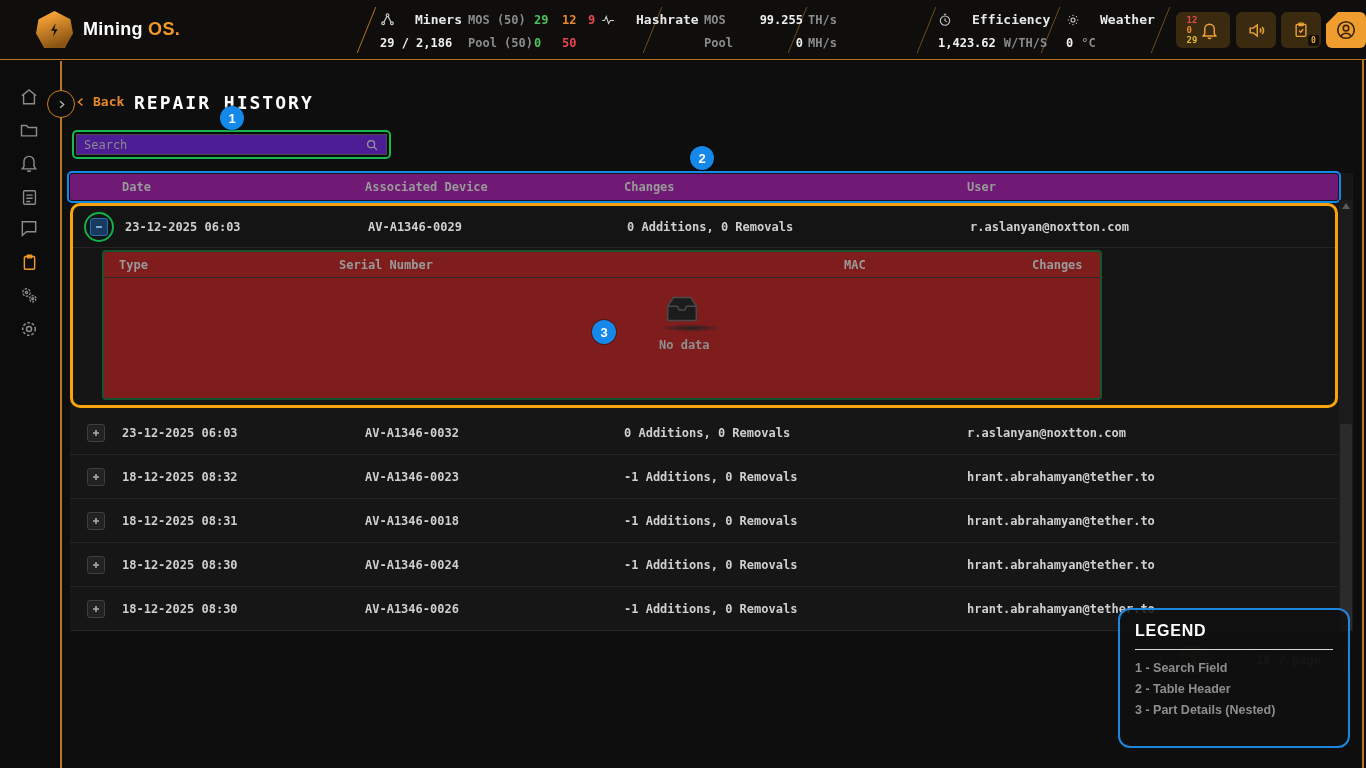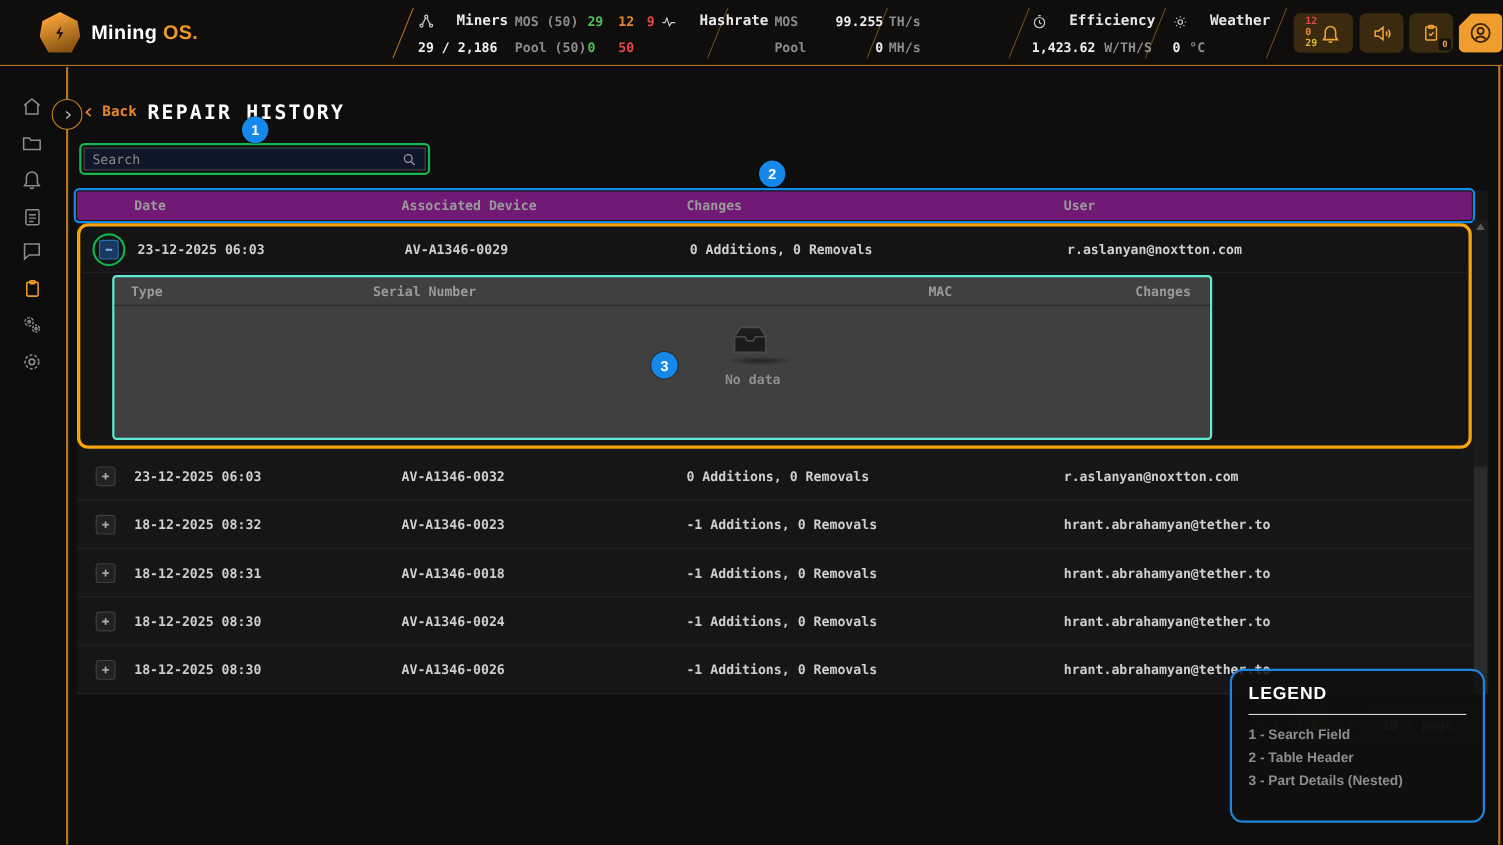--- a/index.html
+++ b/index.html
@@ -53,39 +53,39 @@
 
   
   .content{position:absolute;left:60px;top:61px;width:1306px;height:707px;background:#0e0e0e;border-left:2px solid #b87420}
   .rborder{position:absolute;right:2px;top:-53px;height:760px;width:2px;background:#b87420}
   .collapse-btn{position:absolute;left:-15px;top:29px;width:28px;height:28px;border-radius:50%;border:1.5px solid #c8821f;background:#0c0c0c;color:#bdbdbd;display:flex;align-items:center;justify-content:center;z-index:40}
 
   .back-btn{position:absolute;left:13px;top:33px;display:flex;align-items:center;gap:6px;color:#e8872b;font-size:13px;font-weight:bold}
   .page-title{position:absolute;left:72px;top:31px;font-size:18px;font-weight:bold;color:#fff;letter-spacing:2px}
 
   .search-annot{position:absolute;left:10px;top:69px;width:319px;height:29px;border:2px solid #16b850;border-radius:5px;padding:2px;background:#0b0b0b}
-  .search-input{width:100%;height:100%;border:1px solid #4a4a4a;background:#0f172a;display:flex;align-items:center;padding:0 7px;gap:6px}
+  .search-input{width:100%;height:100%;border:1px solid #4a4a4a;background:#4c1d95;display:flex;align-items:center;padding:0 7px;gap:6px}
   .search-ph{flex:1;color:#8a8a8a;font-size:12px}
   .search-icon{color:#9a9a9a}
 
   .table-bg{position:absolute;left:8px;top:112px;width:1283px;height:458px;background:#161616;border-bottom:1px solid #2e2e2e}
 
   .grid-cols{display:grid;grid-template-columns:52px 243px 259px 343px 1fr;align-items:center}
   .thead{position:absolute;left:8px;top:113px;width:1268px;height:26px;background:#701a75;color:#9a9a9a;font-size:12px;font-weight:bold;outline:2.5px solid #1489e9;outline-offset:1px;border-radius:2px}
   .cell{white-space:nowrap;overflow:hidden}
 
   .expanded-block{position:absolute;left:8px;top:142px;width:1268px;height:205px;border:3px solid #f6a40a;border-radius:10px;background:#141414;z-index:5}
   .row0{height:42px;border-bottom:1px solid #242424}
   .exp-cell{display:flex;align-items:center;justify-content:center;position:relative;height:100%}
   .exp-btn{width:18px;height:18px;border:1px solid #3f3f3f;border-radius:3px;background:#222;color:#aaa;display:flex;align-items:center;justify-content:center}
   .exp-btn.minus{background:#173a5e;border-color:#2a6db5;color:#7fb3e8}
   .minus-annot{position:absolute;left:50%;top:50%;width:30px;height:30px;margin:-15px 0 0 -15px;border:2px solid #10b14c;border-radius:50%;pointer-events:none}
   .rowtext{color:#cfcfcf;font-size:12px;font-weight:bold}
 
-  .nested{position:absolute;left:29px;top:44px;width:1000px;height:150px;border:2px solid #5eead4;border-radius:4px;background:#404040}
+  .nested{position:absolute;left:29px;top:44px;width:1000px;height:150px;border:2px solid #14532d;border-radius:4px;background:#7f1d1d}
   .nested-head{display:grid;grid-template-columns:220px 505px 188px 1fr;align-items:center;height:26px;padding-left:15px;color:#9a9a9a;font-size:12px;font-weight:bold;border-bottom:1px solid #2a2a2a}
   .nodata{position:absolute;left:555px;top:38px;width:130px;display:flex;flex-direction:column;align-items:flex-start;color:#8f8f8f;font-size:12px;font-weight:bold}
   .nodata-shadow{width:64px;height:8px;background:radial-gradient(ellipse at center,#222 0%,transparent 70%);margin-top:-4px}
   .nodata-label{margin-top:6px}
 
   .trow{position:absolute;left:8px;width:1268px;height:44px;border-bottom:1px solid #242424}
 
   .vscroll{position:absolute;left:1277px;top:139px;width:14px;height:431px;background:#1b1b1b}
   .vscroll-arrow{position:absolute;left:3px;top:3px;width:0;height:0;border-left:4px solid transparent;border-right:4px solid transparent;border-bottom:6px solid #5a5a5a}
   .vscroll-thumb{position:absolute;left:1px;bottom:0;width:12px;height:207px;background:#2b2b2b;border-radius:2px}

